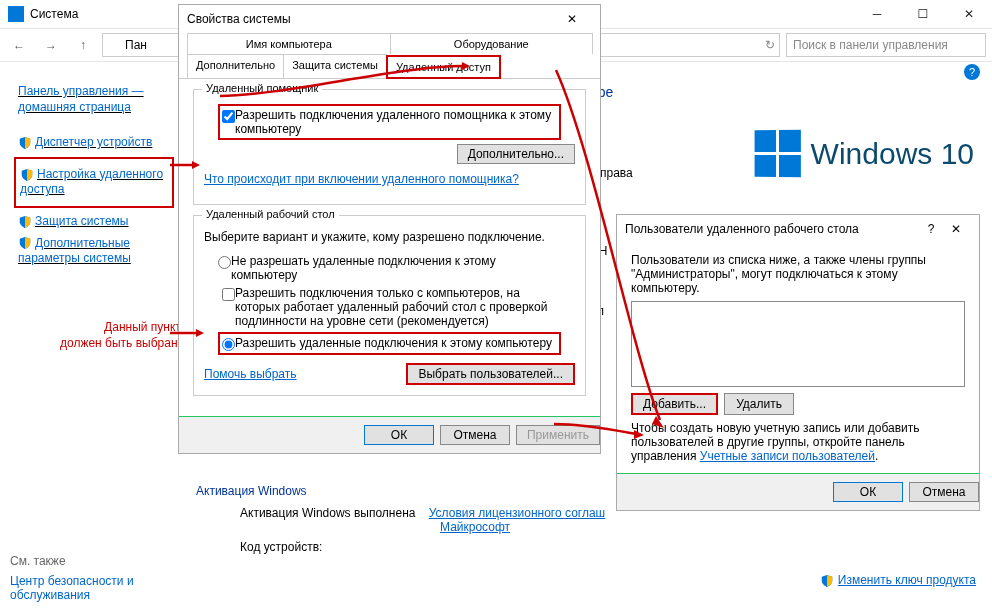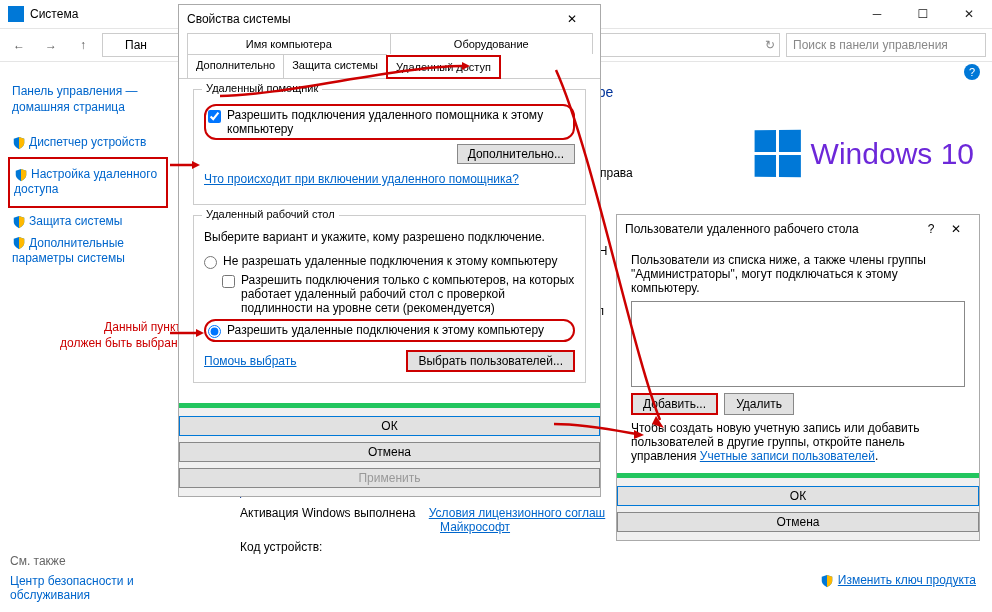--- a/index.html
+++ b/index.html
@@ -10,57 +10,57 @@
 .titlebar { height: 28px; display: flex; align-items: center; padding: 0 8px; }
 .titlebar .sysicon { width: 16px; height: 16px; background: #0078d7; margin-right: 6px; }
 .winctrls { position: absolute; right: 0; top: 0; display: flex; }
 .winctrls div { width: 46px; height: 28px; display: flex; align-items: center; justify-content: center; color: #222; }
 .navbar { height: 34px; display: flex; align-items: center; gap: 6px; padding: 0 6px; border-top: 1px solid #e5e5e5; border-bottom: 1px solid #e5e5e5; }
 .navbtn { width: 26px; height: 26px; display: flex; align-items: center; justify-content: center; color: #555; }
 .addrbar { flex: 1; height: 24px; border: 1px solid #ccc; display: flex; align-items: center; padding: 0 4px; gap: 4px; background: #fff; }
 .searchbox { width: 200px; height: 24px; border: 1px solid #ccc; padding: 0 6px; color: #888; display: flex; align-items: center; }
 .blue-help { position:absolute; right:12px; top:64px; width:16px;height:16px;border-radius:50%; background:#0078d7; color:#fff; display:flex;align-items:center;justify-content:center; font-size:11px;}
 
-.leftpane { position: absolute; left: 2px; top: 66px; width: 172px; padding: 12px 10px; background: #fff; }
+.leftpane { position: absolute; left: 8px; top: 66px; width: 172px; padding: 12px 10px; background: #fff; text-decoration: underline; }
 .leftpane a { display: block; color: #0066cc; margin: 6px 0; line-height: 1.3; }
 .leftpane .shield { display:inline-block; width:14px; height:14px; vertical-align:middle; margin-right:3px;}
 .shield svg { width:14px; height:14px; }
 .leftpane .sel { border: 2px solid #c00; padding: 2px 4px; margin: 4px -4px; }
 .seealso { position: absolute; bottom: 10px; left: 10px; width: 160px; color: #666; }
 .seealso a { color: #0066cc; display:block; margin-top:6px;}
 
 .mainpane { position: absolute; left: 180px; top: 80px; right: 10px; }
 .mainpane h3 { font-size: 14px; font-weight: 400; color: #003399; margin-bottom: 10px; }
 .winlogo { position: absolute; right: 18px; top: 130px; display: flex; align-items: center; gap: 10px; }
 .winlogo .sq { display:grid; grid-template-columns: 22px 22px; grid-template-rows: 22px 22px; gap: 3px; transform: perspective(400px) rotateY(-10deg); }
 .winlogo .sq div { background:#0078d7; }
-.winlogo .txt { font-size: 30px; font-weight: 300; color: #6d28d9; }
+.winlogo .txt { font-size: 30px; font-weight: 300; color: #0c4a6e; }
 
 .annot { position: absolute; left: 60px; top: 320px; color: #c00; font-size: 13px; text-align: right; line-height: 1.3; }
 
 
 .dlg1 { position: absolute; left: 178px; top: 4px; width: 423px; background: #fff; border: 1px solid #aaa; }
 .dlg-title { height: 28px; display: flex; align-items: center; padding: 0 8px; font-size: 12px; }
 .dlg-close { margin-left: auto; width: 40px; text-align: center; }
 .tabrow { display: flex; border-bottom: 1px solid #ccc; padding: 0 8px; }
 .tabrow2 { display: flex; padding: 0 8px; }
 .tab { padding: 4px 8px; border: 1px solid #ccc; border-bottom: none; background: #fff; margin-right: -1px; font-size: 11px; }
 .tab.active { background: #fff; position: relative; top: 1px; }
 .tab.hl { border: 2px solid #c00; }
 .dlgbody { padding: 10px 14px; }
 .group { border: 1px solid #ccc; padding: 10px; margin-bottom: 10px; position: relative; }
 .group .legend { position: absolute; top: -8px; left: 8px; background: #fff; padding: 0 4px; font-size: 11px; }
-.chk { display: flex; align-items: flex-start; gap: 6px; margin: 4px 0; border-radius: 12px; }
+.chk { display: flex; align-items: flex-start; margin: 4px 14px; }
 .chk input { margin-top: 2px; }
 .chk.hl { border: 2px solid #c00; padding: 2px; }
 .radio.hl { border: 2px solid #c00; padding: 2px; }
 .link { color: #0066cc; text-decoration: underline; }
 .btn { padding: 2px 10px; border: 1px solid #888; background: #e1e1e1; min-width: 70px; display:inline-block; text-align:center; }
 .btn.hl { border: 2px solid #c00; }
-.dlgbuttons { display: flex; justify-content: flex-end; gap: 6px; padding: 8px 0; background: #f0f0f0; border-top: 5px solid #22c55e; flex-direction: column; }
+.dlgbuttons { display: flex; justify-content: flex-end; gap: 6px; padding: 8px 0; background: #f0f0f0; border-top: 1px solid #22c55e; }
 
 
 .dlg2 { position: absolute; left: 616px; top: 214px; width: 364px; background: #fff; border: 1px solid #aaa; }
 .dlg2 .listbox { border: 1px solid #888; height: 86px; margin: 6px 0; background: #fff; }
 .dlg2 .body { padding: 10px 14px; }
 .dlg2 .btnrow { display: flex; gap: 6px; margin: 6px 0; }
 .dlg2 .q { margin-left:auto; width:20px; text-align:center;}
 
 
 .arrow { position: absolute; pointer-events: none; }

